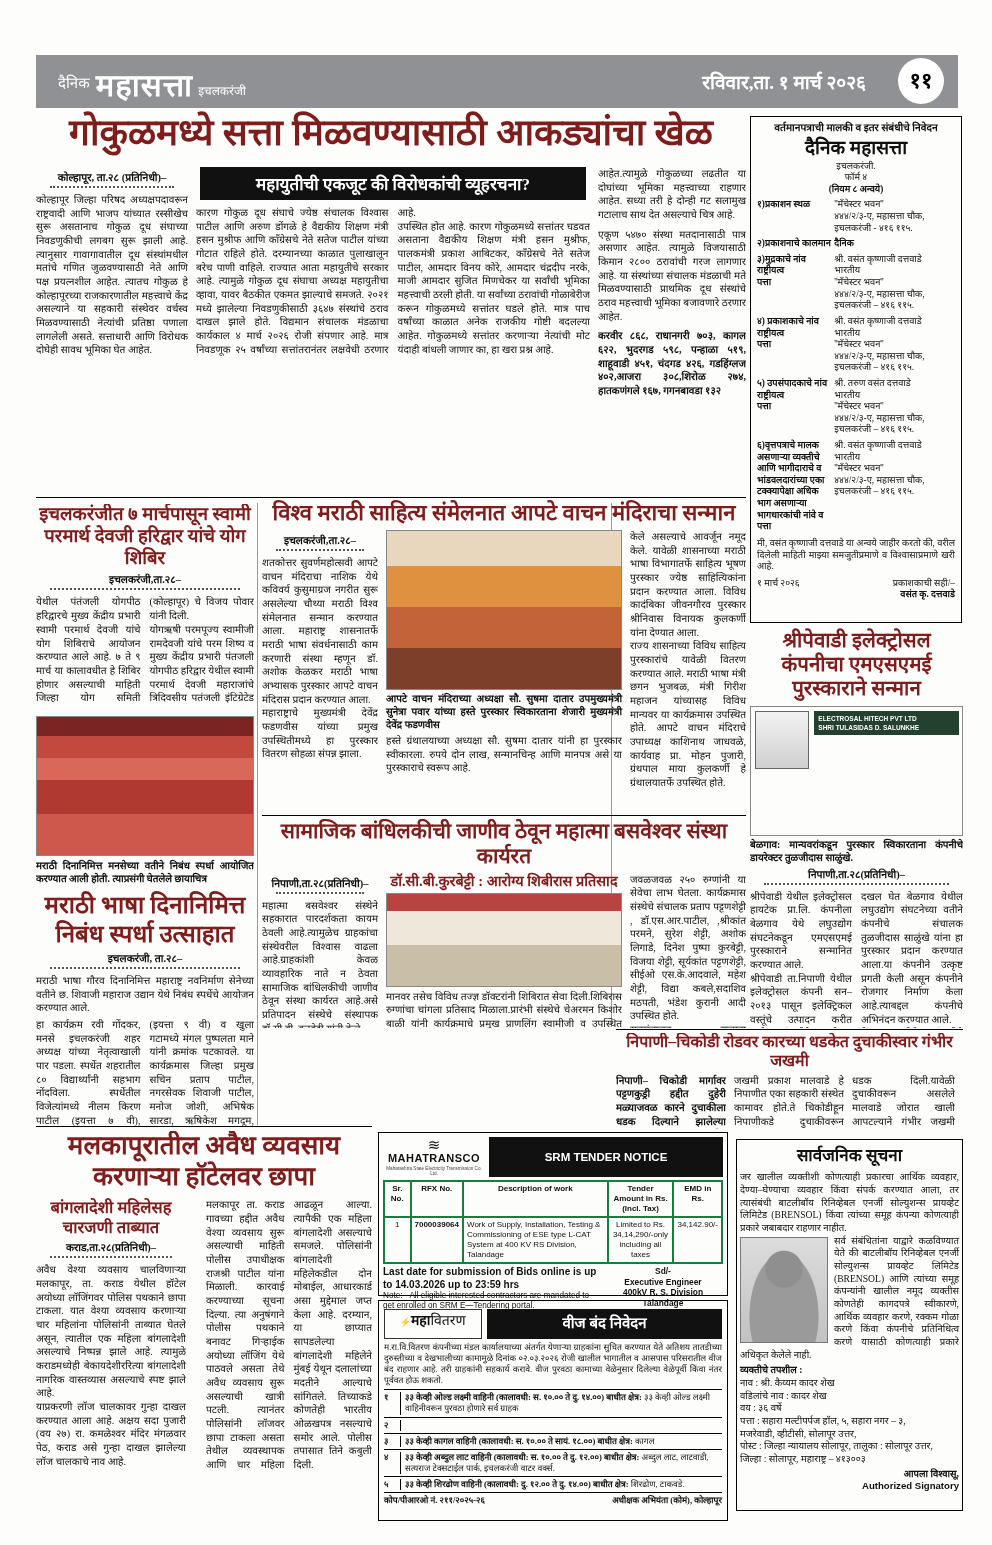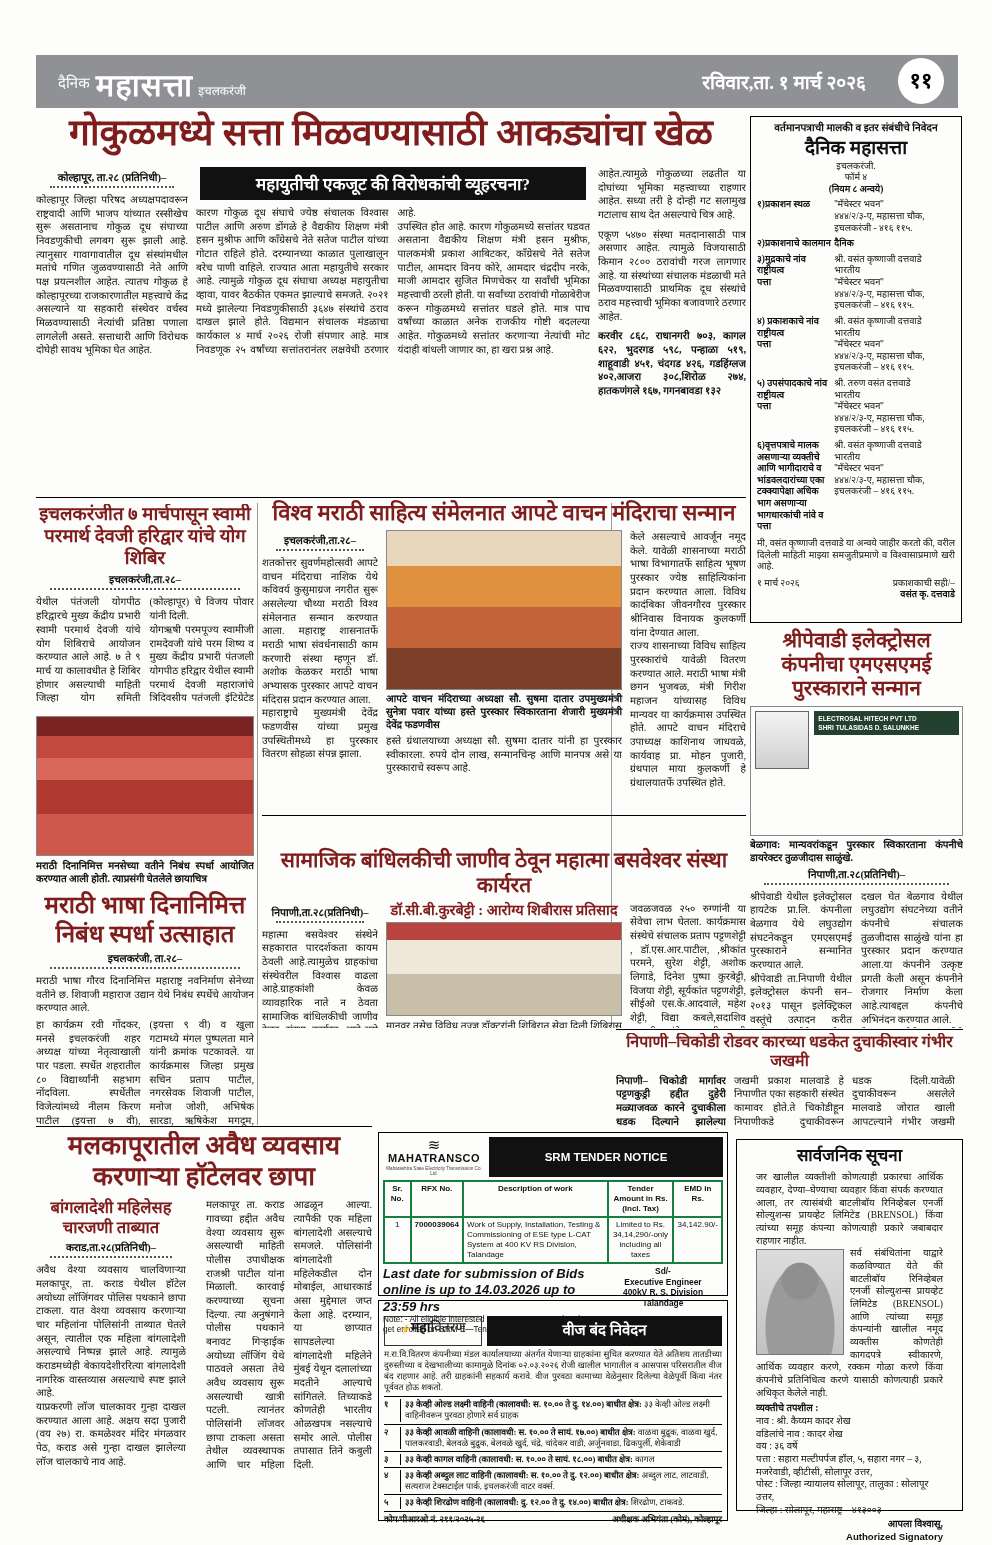--- a/index.html
+++ b/index.html
@@ -34,25 +34,25 @@
   #own .row{display:flex;margin-top:4px;}
   #own .lab{width:39%;font-weight:bold;}
   #own .val{width:61%;}
   
   #tender{left:378px;top:1132px;width:350px;height:164px;border:1.4px solid #000;padding:4px;box-sizing:border-box;
           font-family:"Liberation Sans","DejaVu Sans",sans-serif;font-size:8.2px;line-height:1.25;}
   #tender table{border-collapse:collapse;width:100%;margin-top:3px;}
   #tender th,#tender td{border:2px solid #15803d;padding:2px 3px;font-size:8px;vertical-align:top;}
   #tender th{font-weight:bold;text-align:center;}
   
-  #outage{left:378px;top:1300px;width:350px;height:221px;border:1.4px solid #000;padding:15px 5px;box-sizing:border-box;font-size:8.6px;line-height:1.3;}
+  #outage{left:378px;top:1300px;width:350px;height:221px;border:1.4px solid #000;padding:8px 5px;box-sizing:border-box;font-size:8.6px;line-height:1.3;}
   #outage .orow{display:flex;border-top:1px solid #000;padding:2px 0;}
   #outage .ono{width:16px;font-weight:bold;flex:none;border-right:1px solid #000;margin-right:4px;}
   
-  #pubnote{left:736px;top:1139px;width:227px;height:372px;border:1.6px solid #000;padding:5px 19px;box-sizing:border-box;font-size:9.6px;line-height:1.32;}
+  #pubnote{left:736px;top:1139px;width:227px;height:372px;border:1.6px solid #000;padding:5px 3px;box-sizing:border-box;font-size:9.6px;line-height:1.32;}
   #pubnote .t{font-weight:bold;font-size:17px;text-align:center;margin-bottom:3px;}
   .portrait{float:left;width:86px;height:104px;margin:2px 6px 2px 0;border:1px solid #777;
             background:radial-gradient(circle at 50% 30%,#8f8f8f 0 18px,transparent 19px),
                        radial-gradient(ellipse at 50% 75%,#9a9a9a 0 34px,transparent 35px),
                        linear-gradient(#dcdcdc,#c2c2c2);}
   
   .ph-crowd{background:linear-gradient(180deg,#7a2524 0 14%,#c3493f 14% 30%,#d9685a 30% 46%,#b03a32 46% 70%,#cf584c 70% 100%);}
   .ph-award{background:linear-gradient(180deg,#e8d7bd 0 22%,#e0913f 22% 48%,#c2633a 48% 74%,#7e3f2a 74% 100%);}
   .ph-group{background:linear-gradient(180deg,#b8433f 0 18%,#efe8da 18% 55%,#c9bfa9 55% 100%);}
   .banner-green{position:absolute;left:30%;top:4px;right:3px;background:#24402e;color:#fff;
@@ -194,21 +194,21 @@
       <div style="width:116px;flex:none;">
         <div class="body pre" style="height:268px;">केले असल्याचे आवर्जून नमूद केले. यावेळी शासनाच्या मराठी भाषा विभागातर्फे साहित्य भूषण पुरस्कार ज्येष्ठ साहित्यिकांना प्रदान करण्यात आला. विविध कादंबिका जीवनगौरव पुरस्कार श्रीनिवास विनायक कुलकर्णी यांना देण्यात आला.
 राज्य शासनाच्या विविध साहित्य पुरस्कारांचे यावेळी वितरण करण्यात आले. मराठी भाषा मंत्री छगन भुजबळ, मंत्री गिरीश महाजन यांच्यासह विविध मान्यवर या कार्यक्रमास उपस्थित होते. आपटे वाचन मंदिराचे उपाध्यक्ष काशिनाथ जाधवळे, कार्यवाह प्रा. मोहन पुजारी, ग्रंथपाल माया कुलकर्णी हे ग्रंथालयातर्फे उपस्थित होते.</div>
       </div>
     </div>
   </div>
 
   <div class="abs hrline" style="left:262px;top:815px;width:484px;"></div>
 
   <div class="abs" style="left:262px;top:819px;width:484px;height:209px;overflow:hidden;">
-    <div class="headline" style="font-size:21px;margin-top:29px;">सामाजिक बांधिलकीची जाणीव ठेवून महात्मा बसवेश्वर संस्था कार्यरत</div>
+    <div class="headline" style="font-size:21px;">सामाजिक बांधिलकीची जाणीव ठेवून महात्मा बसवेश्वर संस्था कार्यरत</div>
     <div style="display:flex;gap:8px;margin-top:4px;">
       <div style="width:116px;flex:none;">
         <div class="byline">निपाणी,ता.२८(प्रतिनिधी)–</div>
         <div class="dots"></div>
         <div class="body pre" style="height:150px;">महात्मा बसवेश्वर संस्थेने सहकारात पारदर्शकता कायम ठेवली आहे.त्यामुळेच ग्राहकांचा संस्थेवरील विश्वास वाढला आहे.ग्राहकांशी केवळ व्यावहारिक नाते न ठेवता सामाजिक बांधिलकीची जाणीव ठेवून संस्था कार्यरत आहे.असे प्रतिपादन संस्थेचे संस्थापक डॉ.सी.बी. कुरबेट्टी यांनी केले.
 येथील महात्मा बसवेश्वर क्रेडिट सौहार्द सहकारी संस्था व सिद्गिरी हॉस्पिटल आणि रिसर्च सेंटर यांच्या वतीने मोफत वार्षिक तपासणी शिबिर आयोजित करण्यात आले होते.यावेळी ते बोलत होते.</div>
       </div>
       <div style="width:236px;flex:none;">
         <div class="headline" style="font-size:14.5px;">डॉ.सी.बी.कुरबेट्टी : आरोग्य शिबीरास प्रतिसाद</div>
         <div class="photo ph-group" style="height:92px;margin-top:3px;"></div>
@@ -284,21 +284,21 @@
         <td class="center">1</td>
         <td class="center" style="font-weight:bold;">7000039064</td>
         <td>Work of Supply, Installation, Testing &amp; Commissioning of ESE type L-CAT System at 400 KV RS Division, Talandage</td>
         <td class="center">Limited to Rs. 34,14,290/-only including all taxes</td>
         <td class="center">34,142.90/-</td>
       </tr>
     </tbody>
       </table>
     <div style="display:flex;margin-top:2px;gap:6px;">
       <div style="flex:1;">
-        <div style="font-weight:bold;font-size:13px;font-style:italic;">Last date for submission of Bids online is up to 14.03.2026 up to 23:59 hrs</div>
+        <div style="font-weight:bold;font-size:10px;">Last date for submission of Bids online is up to 14.03.2026 up to 23:59 hrs</div>
         <div>Note: - All eligible interested contractors are mandated to get enrolled on SRM E—Tendering portal.</div>
       </div>
       <div class="pre" style="width:120px;flex:none;font-weight:bold;text-align:center;font-size:8.4px;">Sd/-
 Executive Engineer
 400kV R. S. Division Talandage</div>
     </div>
   </div>
 
   <div id="outage" class="abs">
     <div style="display:flex;gap:5px;align-items:stretch;">
@@ -307,21 +307,20 @@
       </div>
       <div class="bar" style="flex:1;font-size:15px;display:flex;align-items:center;justify-content:center;">वीज बंद निवेदन</div>
     </div>
     <div style="margin:3px 0;text-align:justify;">म.रा.वि.वितरण कंपनीच्या मंडल कार्यालयाच्या अंतर्गत येणाऱ्या ग्राहकांना सुचित करण्यात येते अतिशय तातडीच्या दुरुस्तीच्या व देखभालीच्या कामामुळे दिनांक ०२.०३.२०२६ रोजी खालील भागातील व आसपास परिसरातील वीज बंद राहणार आहे. तरी ग्राहकांनी सहकार्य करावे. वीज पुरवठा कामाच्या वेळेनुसार दिलेल्या वेळेपूर्वी किंवा नंतर पूर्ववत होऊ शकतो.</div>
     <div class="orow">
       <div class="ono">१</div>
       <div><b>३३ केव्ही ओल्ड लक्ष्मी वाहिनी (कालावधी: स. १०.०० ते दु. १४.००) बाधीत क्षेत्र:</b> <span>३३ केव्ही ओल्ड लक्ष्मी वाहिनीवरून पुरवठा होणारे सर्व ग्राहक</span></div>
     </div>
     <div class="orow">
       <div class="ono">२</div>
-      <div><b>३३ केव्ही आवळी वाहिनी (कालावधी: स. १०.०० ते सायं. १७.००) बाधीत क्षेत्र:</b> <span>वाळवा बुद्रुक, वाळवा खुर्द, पालकरवाडी, बेलवळे बुद्रुक, बेलवळे खुर्द, चंद्रे, चांदेकर वाडी, अर्जुनवाडा, ढिकपुर्ली, शेकेवाडी</span></div>
     </div>
     <div class="orow">
       <div class="ono">३</div>
       <div><b>३३ केव्ही कागल वाहिनी (कालावधी: स. १०.०० ते सायं. १८.००) बाधीत क्षेत्र:</b> <span>कागल</span></div>
     </div>
     <div class="orow">
       <div class="ono">४</div>
       <div><b>३३ केव्ही अब्दुल लाट वाहिनी (कालावधी: स. १०.०० ते दु. १२.००) बाधीत क्षेत्र:</b> <span>अब्दुल लाट, लाटवाडी, सत्यराज टेक्सटाईल पार्क, इचलकरंजी वाटर वर्क्स.</span></div>
     </div>
     <div class="orow">

